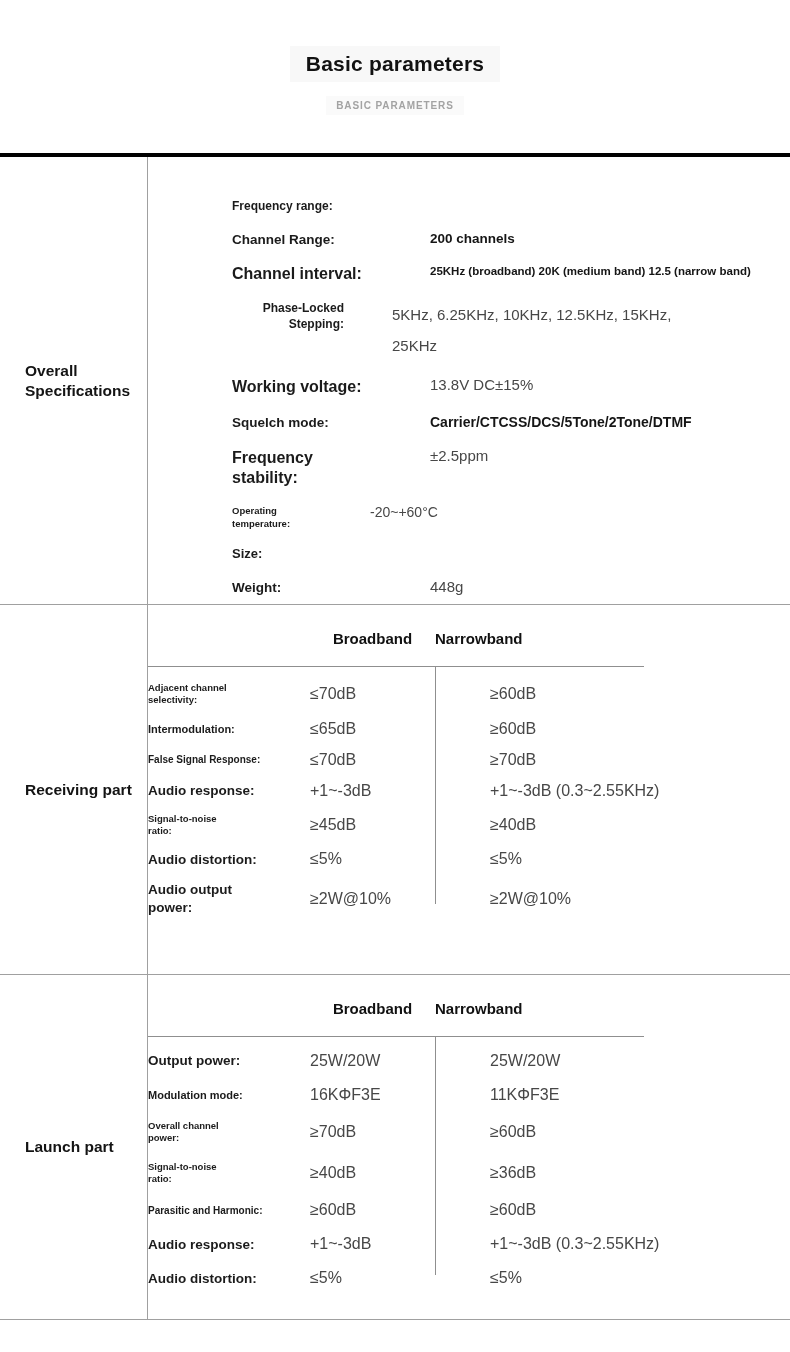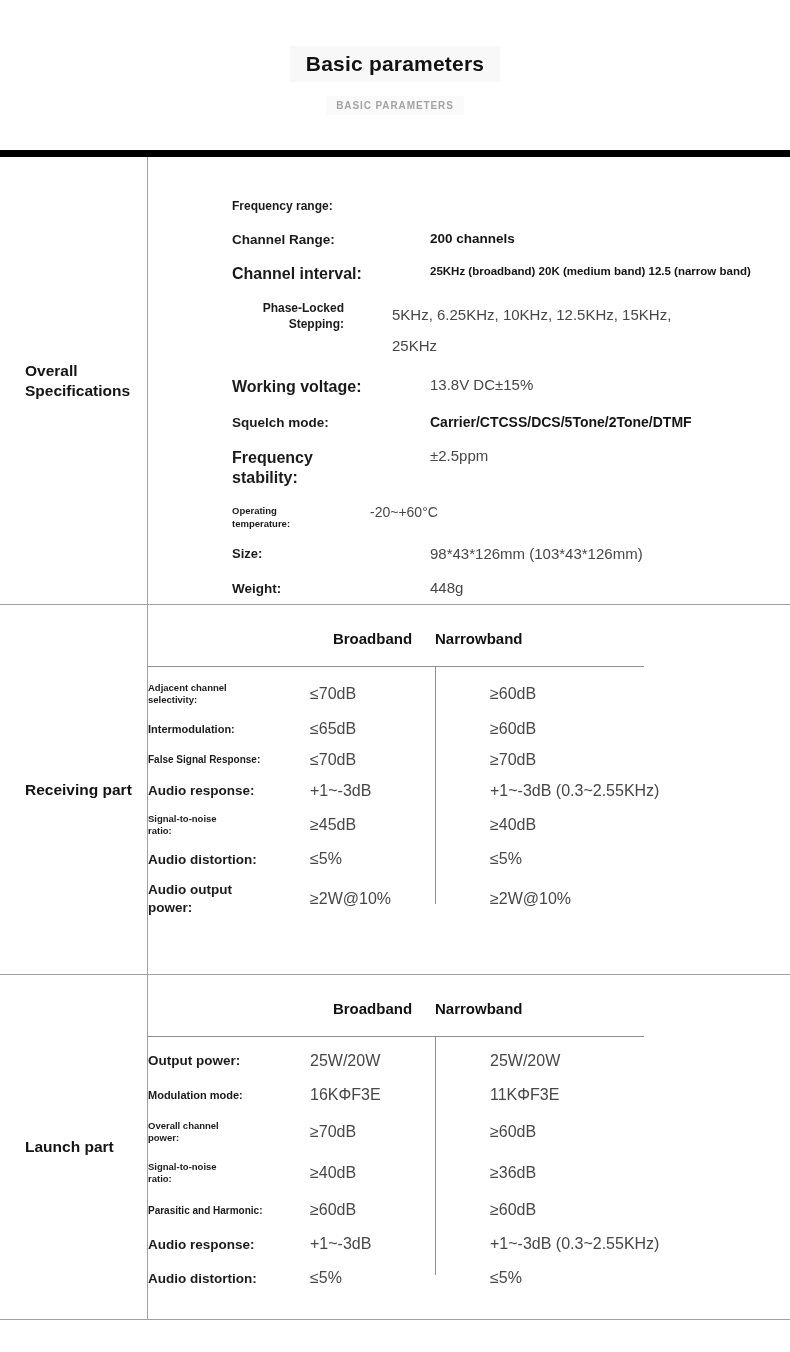--- a/index.html
+++ b/index.html
@@ -1,21 +1,21 @@
 <!DOCTYPE html>
 <html><head>
 <meta charset="utf-8">
 <style>
   * { margin:0; padding:0; box-sizing:border-box; }
   html,body { background:#ffffff; }
   body { font-family:"Liberation Sans","DejaVu Sans",sans-serif; color:#1b1b1b; }
   .page { width:790px; height:1352px; background:#ffffff; overflow:hidden; }
 
   
-  .hdr { height:157px; border-bottom:7px solid #000000; display:flex; flex-direction:column; align-items:center; padding-top:46px; }
+  .hdr { height:157px; border-bottom:4px solid #000000; display:flex; flex-direction:column; align-items:center; padding-top:46px; }
   .title-chip { background:#f8f8f8; padding:6px 16px; font-size:21px; font-weight:700; color:#121212; letter-spacing:.2px; }
   .subtitle-chip { margin-top:14px; background:#fafafa; padding:4px 10px; font-size:10px; font-weight:700; color:#a3a3a3; letter-spacing:.9px; }
 
   
   .section { display:flex; border-bottom:1px solid #a0a0a0; }
   .sec-overall  { height:448px; }
   .sec-receiving{ height:370px; }
   .sec-launch   { height:345px; }
   .side { flex:0 0 148px; border-right:1px solid #a0a0a0; display:flex; align-items:center; padding:0 8px 0 25px; }
   .side-label { font-weight:700; font-size:15.5px; line-height:1.25; color:#141414; }
@@ -110,21 +110,20 @@
           <div class="spec-value">±2.5ppm</div>
         </div>
 
         <div class="spec-row">
           <div class="spec-label l95 wmax90">Operating temperature:</div>
           <div class="spec-value v-gray14">-20~+60°C</div>
         </div>
 
         <div class="spec-row">
           <div class="spec-label l13">Size:</div>
-          <div class="spec-value">98*43*126mm (103*43*126mm)</div>
         </div>
 
         <div class="spec-row">
           <div class="spec-label l135">Weight:</div>
           <div class="spec-value">448g</div>
         </div>
 
       </div>
     </div>
   </div>

